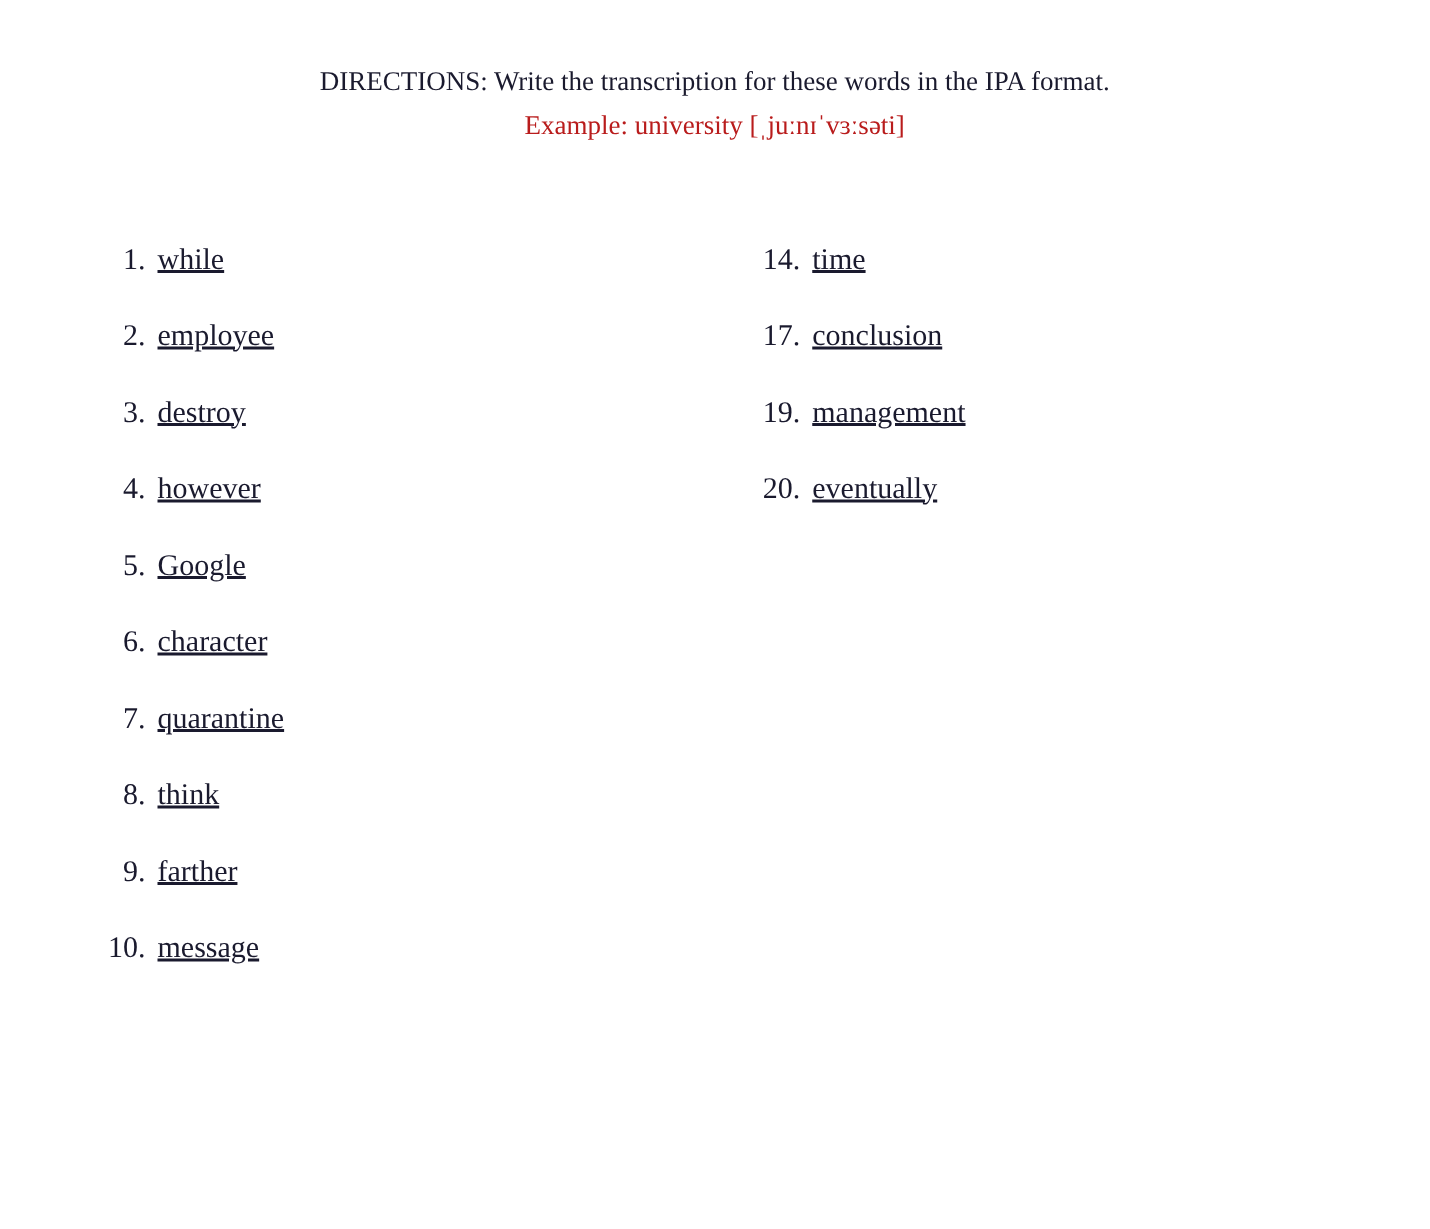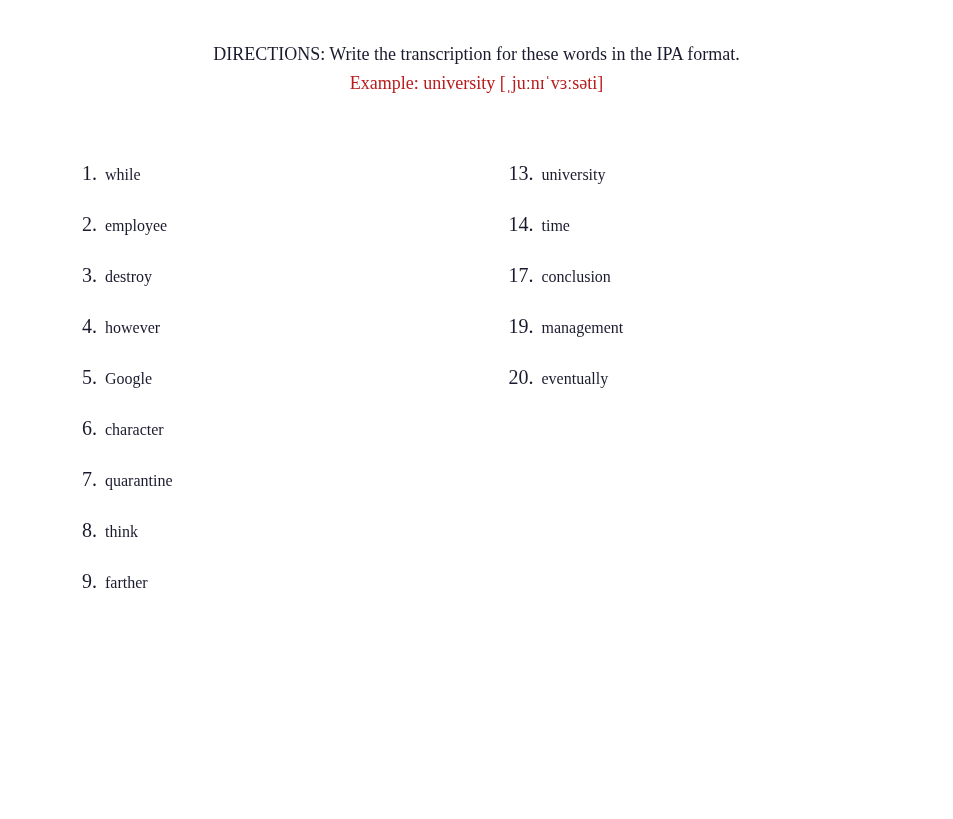--- a/index.html
+++ b/index.html
@@ -55,21 +55,22 @@
     }
 
     .word-number {
       min-width: 45px;
       text-align: right;
       padding-right: 8px;
       font-size: 20px;
     }
 
     .word-text {
-      font-size: 16px;
+      font-size: 20px;
+      text-decoration: underline;
     }
 
     .column-right .word-item {
       padding-left: 20px;
     }
   </style>
 </head>
 <body>
 
 <div class="header">
@@ -108,26 +109,26 @@
         <span class="word-text">quarantine</span>
       </div>
       <div class="word-item">
         <span class="word-number">8.</span>
         <span class="word-text">think</span>
       </div>
       <div class="word-item">
         <span class="word-number">9.</span>
         <span class="word-text">farther</span>
       </div>
+      <div class="word-item">
+        <span class="word-number">10.</span>
+        <span class="word-text">message</span>
+      </div>
     </div>
   <div class="column column-right" id="right-col">
-      <div class="word-item">
-        <span class="word-number">13.</span>
-        <span class="word-text">university</span>
-      </div>
       <div class="word-item">
         <span class="word-number">14.</span>
         <span class="word-text">time</span>
       </div>
       <div class="word-item">
         <span class="word-number">17.</span>
         <span class="word-text">conclusion</span>
       </div>
       <div class="word-item">
         <span class="word-number">19.</span>

